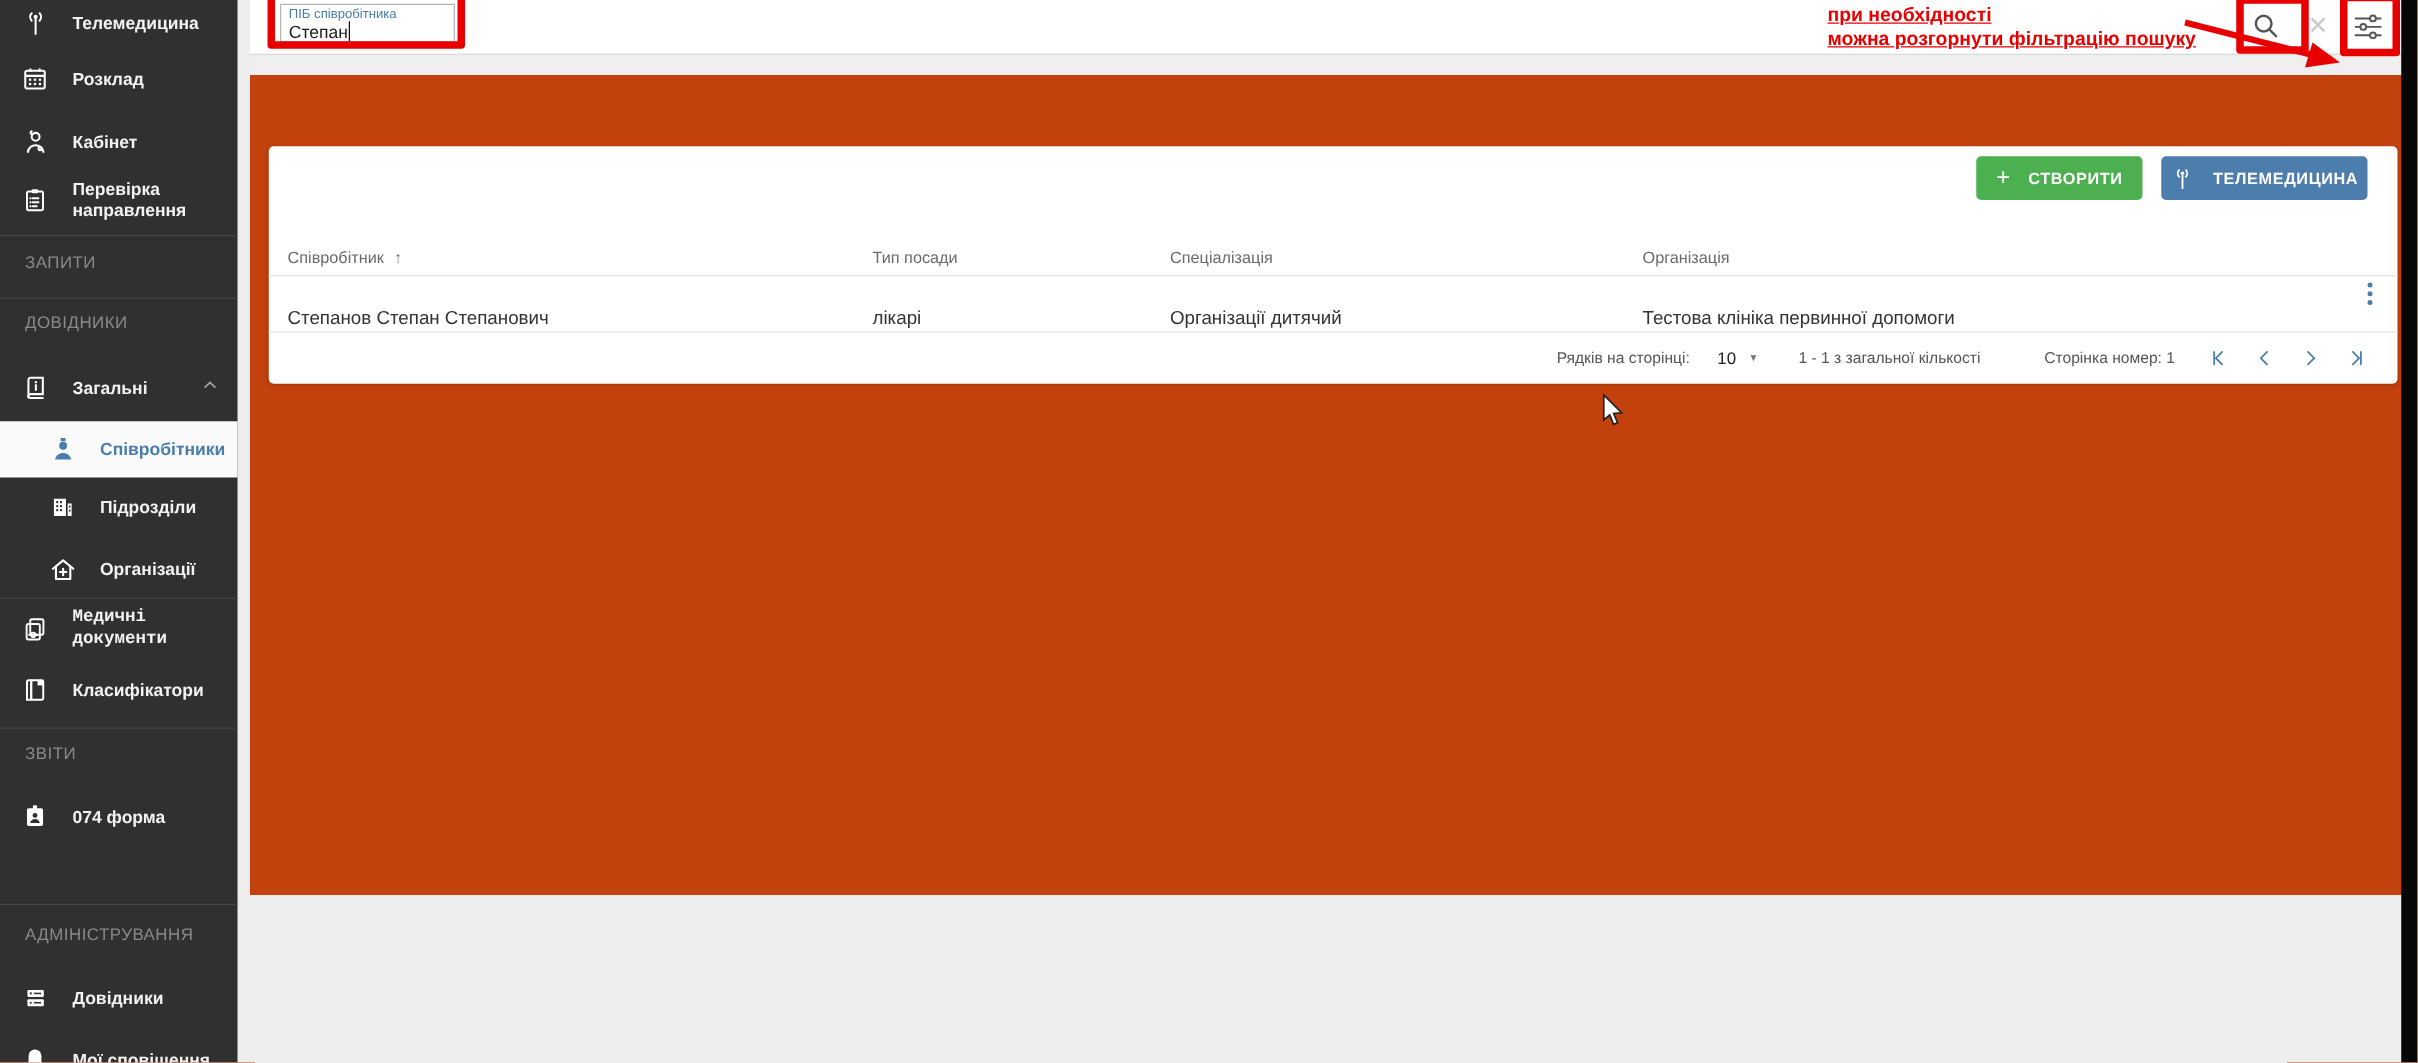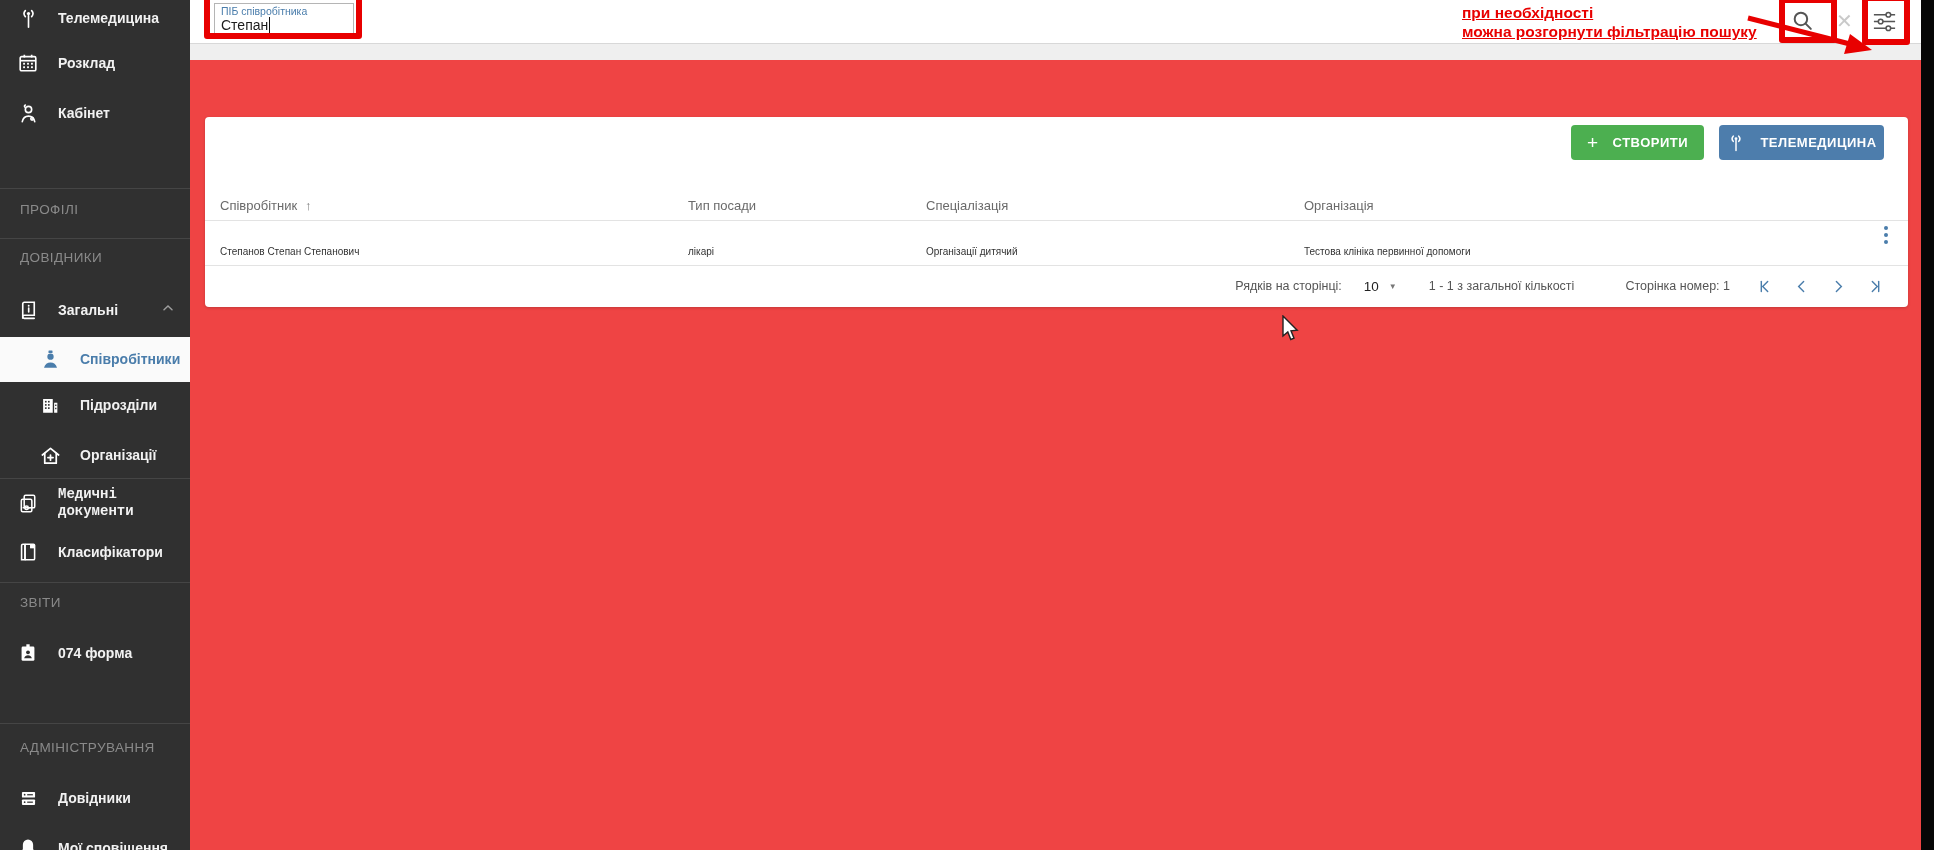--- a/index.html
+++ b/index.html
@@ -12,21 +12,21 @@
   .sb-ic { width:24px; height:24px; margin-left:16px; display:flex; align-items:center; justify-content:center; flex:0 0 24px; color:#fff; }
   .sb-ic.ind { margin-left:38px; }
   .sb-label { margin-left:18px; font-size:14px; font-weight:700; line-height:17px; width:116px; }
   .sb-section { position:absolute; left:20px; color:#8a8a8a; font-size:13.5px; letter-spacing:.4px; }
   .sb-div { position:absolute; left:0; width:190px; height:1px; background:#454545; }
   .sb-active { position:absolute; left:0; width:190px; background:#fafafa; display:flex; align-items:center; }
   .sb-active .sb-label, .sb-active .sb-ic { color:#4a7dab; }
   .chev-up { position:absolute; right:14px; color:#9e9e9e; }
 
   
-  .main { position:absolute; left:190px; top:0; width:1731px; height:850px; background:#ef4444; }
+  .main { position:absolute; left:200px; top:0; width:1731px; height:716px; background:#c2410c; }
   .tabbar { position:absolute; left:0; top:0; right:0; height:60px; background:#efefef; display:flex; align-items:flex-start; padding-left:17px; }
   .tab { height:43px; display:flex; align-items:center; gap:10px; padding:0 2px; position:relative;
          color:#6f6f6f; font-size:13px; font-weight:700; letter-spacing:.4px; margin-right:40px; cursor:pointer; }
   .tab .tic { color:#757575; display:flex; }
   .tab.active { color:#4a7dab; }
   .tab.active .tic { color:#4a7dab; }
   .tab.active::after { content:""; position:absolute; left:0; right:0; bottom:0; height:3px; background:#4a7dab; }
 
   .searchrow { position:absolute; left:0; top:60; right:0; height:44px; background:#fff; border-bottom:1px solid #d8d8d8; }
   .sfield { position:absolute; left:24px; top:3px; width:140px; height:31px; background:#fff; border:1px solid #b5b5b5; padding:2px 6px; }
@@ -43,21 +43,21 @@
           box-shadow:0 1px 3px rgba(0,0,0,.18); }
   .btn { position:absolute; top:8px; height:35px; border:none; border-radius:4px; color:#fff; font-family:inherit;
          font-size:13px; font-weight:700; letter-spacing:.5px; display:flex; align-items:center; justify-content:center; gap:14px; cursor:pointer; }
   .btn-create { left:1366px; width:133px; background:#4caf50; }
   .btn-tele { left:1514px; width:165px; background:#4d7dac; }
   .plus-g { font-size:19px; font-weight:400; }
 
   .thead-cell { position:absolute; top:81px; font-size:13px; color:#6a6a6a; display:flex; gap:8px; align-items:center; cursor:pointer; }
   .sort-ic { color:#7a7a7a; font-size:13px; }
   .hline { position:absolute; left:0; width:1703px; height:1px; background:#e3e3e3; }
-  .tcell { position:absolute; top:129px; font-size:10px; color:#333;text-align:center; }
+  .tcell { position:absolute; top:129px; font-size:15px; color:#333;text-align:center; }
   .kebab { position:absolute; left:1670px; top:109px; width:22px; height:24px; display:flex; flex-direction:column; align-items:center; gap:3px; cursor:pointer; }
   .kebab i { width:4px; height:4px; border-radius:50%; background:#4a7dab; }
 
   .pager { position:absolute; left:0; right:24px; top:155px; height:28px; display:flex; align-items:center; justify-content:flex-end; color:#555; font-size:12.5px;padding-left:10px; }
   .pager .rpp-val { color:#222; font-size:13.5px; margin-left:22px; }
   .pager .dd-caret { color:#777; font-size:8px; margin-left:10px; cursor:pointer; }
   .pager .range { margin-left:32px; }
   .pager .pageno { margin-left:51px; }
   .pg-ic { margin-left:20px; color:#4a7dab; cursor:pointer; display:flex; }
   .pg-ic svg { stroke:#4a7dab; }
@@ -111,23 +111,34 @@
       <svg width="23" height="23" viewBox="0 0 24 24" fill="none" stroke="currentColor" stroke-width="1.7" stroke-linecap="round">
         <circle cx="12" cy="7.8" r="3.3"></circle>
           <path d="M5.5 20.5c.8-3.8 3.4-5.7 6.5-5.7s5.7 1.9 6.5 5.7"></path>
         <circle cx="15.7" cy="17.6" r="1.3"></circle>
           <path d="M8.5 5.5c-1-.8-1-2 .2-2.4"></path>
       </svg>
     </span>
     <span class="sb-label">Кабінет</span>
   </div>
 
+  <div class="sb-row" style="top:138px;height:44px;">
+    <span class="sb-ic">
+      <svg width="22" height="22" viewBox="0 0 24 24" fill="none" stroke="currentColor" stroke-width="1.7" stroke-linecap="round">
+        <rect x="5" y="4.5" width="14" height="16.5" rx="1.5"></rect>
+          <rect x="9.2" y="2.6" width="5.6" height="3.4" rx="1" fill="currentColor" stroke="none"></rect>
+        <path d="M10 10.5h5M10 14h5M10 17.5h3.5"></path>
+          <path d="M8 10.5h.01M8 14h.01M8 17.5h.01" stroke-width="2"></path>
+      </svg>
+    </span>
+    <span class="sb-label">Перевірка направлення</span>
+  </div>
 
   <div class="sb-div" style="top:188px;"></div>
-  <div class="sb-section" style="top:202px;">ПРОФІЛІ</div>
+  <div class="sb-section" style="top:202px;">ЗАПИТИ</div>
   <div class="sb-div" style="top:238px;"></div>
   <div class="sb-section" style="top:250px;">ДОВІДНИКИ</div>
 
   <div class="sb-row" style="top:294px;height:32px;">
     <span class="sb-ic">
       <svg width="23" height="23" viewBox="0 0 24 24" fill="none" stroke="currentColor" stroke-width="1.7" stroke-linecap="round">
         <path d="M6 20.5V5a1.6 1.6 0 0 1 1.6-1.6H18V17H7.6A1.6 1.6 0 0 0 6 18.6z"></path>
         <path d="M6 18.6A1.6 1.6 0 0 0 7.6 20.2H18"></path>
         <circle cx="12.2" cy="7" r="1" fill="currentColor" stroke="none"></circle>
           <path d="M12.2 9.4v4.2"></path>

